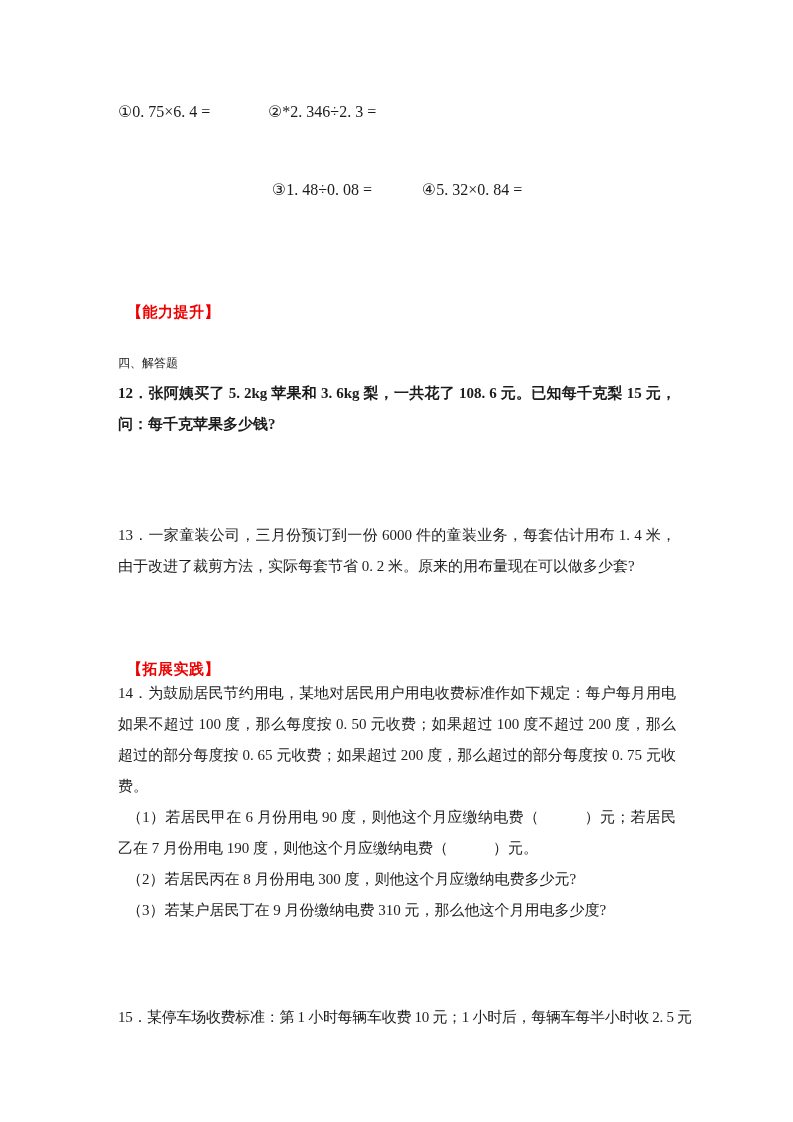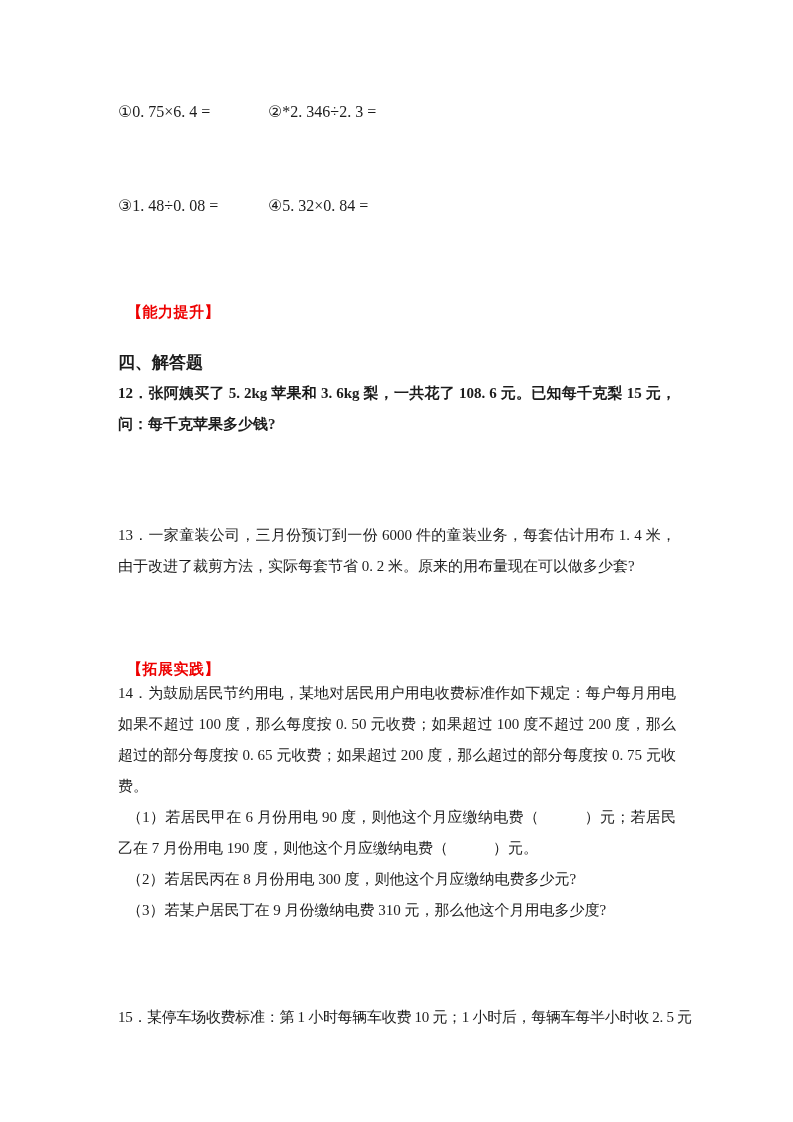--- a/index.html
+++ b/index.html
@@ -12,36 +12,36 @@
     color:#1c1c1c;
     overflow:hidden;
   }
   .block{position:absolute;left:118px;right:117px;}
   .eq-row{display:flex;font-size:16px;line-height:20px;}
   .eq-row .eq:first-child{width:150px;}
   .sec-h{
     font-size:15px;line-height:26px;font-weight:bold;
     padding-left:9px;letter-spacing:0.5px;
   }
-  .part-h{font-size:17px;line-height:22px;font-weight:bold;}
+  .part-h{font-size:12px;line-height:22px;font-weight:normal;}
   .para{font-size:15px;line-height:31px;text-align:justify;}
   .para.sub{text-indent:9px;}
   .para.oneline{white-space:nowrap;letter-spacing:-0.3px;text-align:left;}
 </style>
 </head>
 <body>
 
 <div class="page" style="color: rgb(28, 28, 28); background: #ffffff;">
 
   <div class="block eq-row" style="top:102px;">
     <span class="eq"><span>①</span><span>0. 75×6. 4 =</span></span>
     <span class="eq"><span>②</span><span>*2. 346÷2. 3 =</span></span>
   </div>
 
-  <div class="block eq-row" style="top:196px;">
+  <div class="block eq-row" style="top:180px;justify-content:center;">
     <span class="eq"><span>③</span><span>1. 48÷0. 08 =</span></span>
     <span class="eq"><span>④</span><span>5. 32×0. 84 =</span></span>
   </div>
 
   <div class="block sec-h" style="top: 299px; color: rgb(238, 0, 0);" id="sec-ability">【能力提升】</div>
 
   <div class="block part-h" style="top:352px;">四、解答题</div>
 
   <div class="block para" style="top:378px;font-weight:bold;">12．张阿姨买了 5. 2kg 苹果和 3. 6kg 梨，一共花了 108. 6 元。已知每千克梨 15 元，问：每千克苹果多少钱?</div>
 

